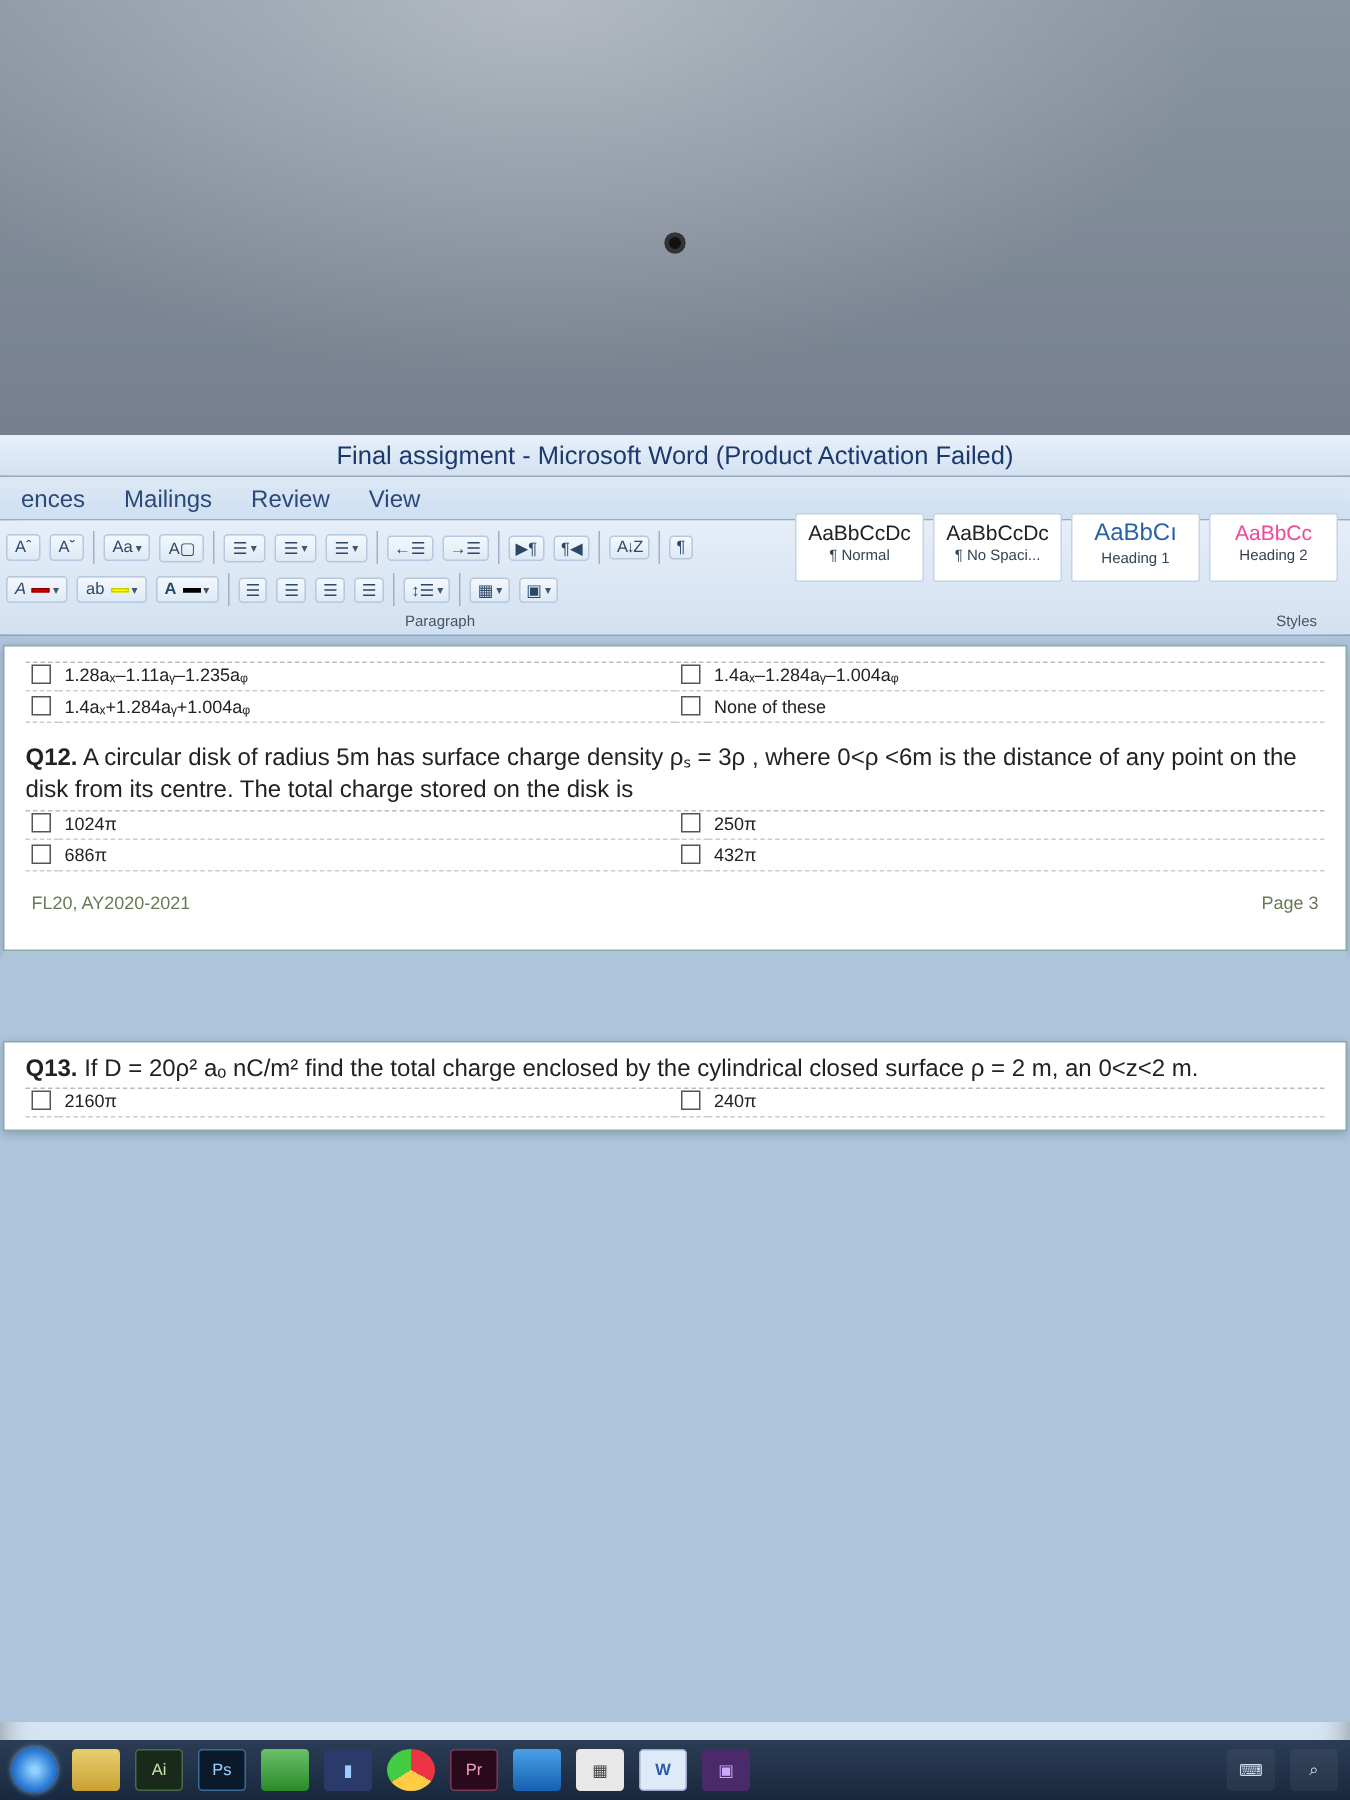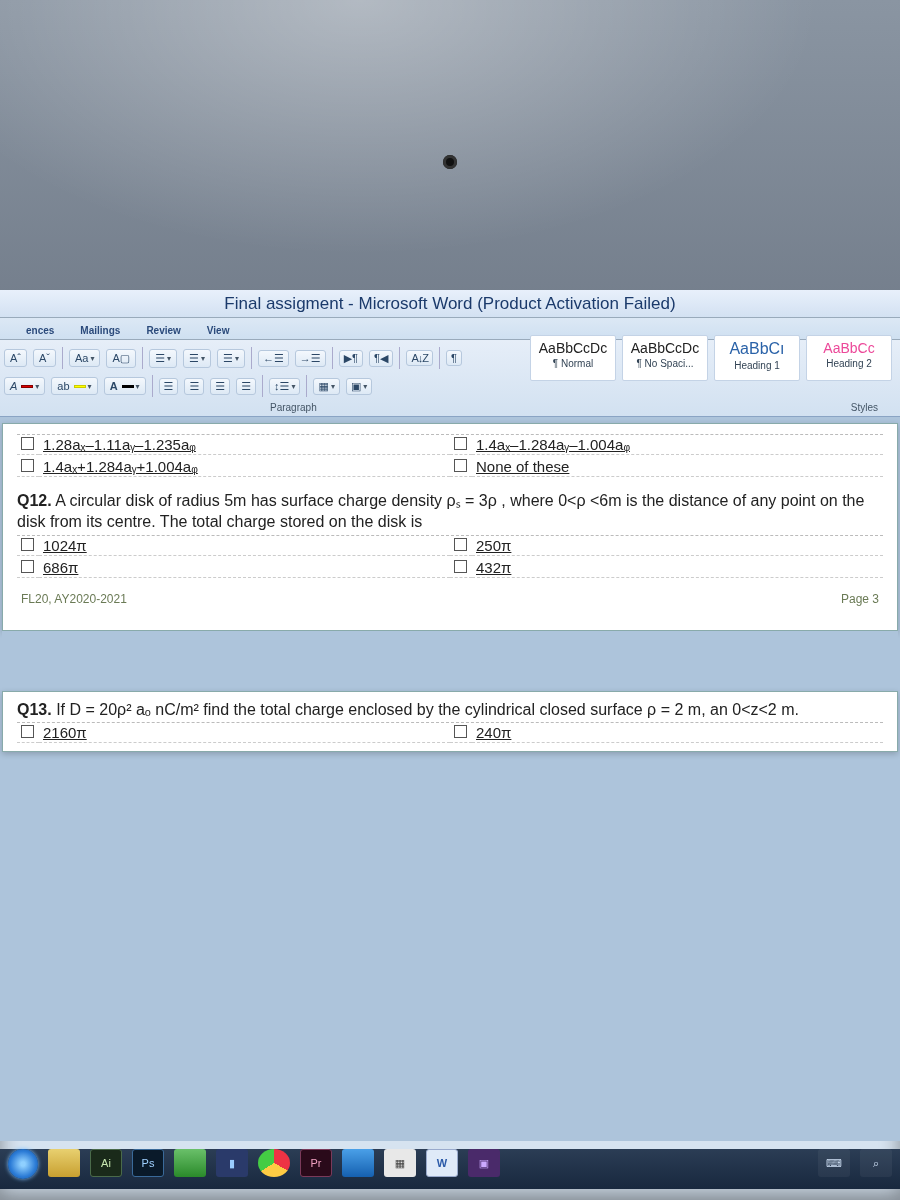--- a/index.html
+++ b/index.html
@@ -2,21 +2,21 @@
 <html><head>
 <meta charset="utf-8">
 <style>
   * { margin:0; padding:0; box-sizing:border-box; font-family: "Segoe UI", Tahoma, sans-serif; }
   body { background:#6a7a8a; width:900px; height:1200px; overflow:hidden; position:relative; }
   .photo-frame { position:absolute; inset:0; background:linear-gradient(180deg,#8a95a2 0%,#6c7684 35%,#5e6876 100%); }
   .glare { position:absolute; top:0; left:0; right:0; height:300px; background:radial-gradient(ellipse at 40% 0%, rgba(255,255,255,0.35), transparent 60%); pointer-events:none; }
   .camera-dot { position:absolute; top:155px; left:50%; width:14px; height:14px; border-radius:50%; background:#111; box-shadow:0 0 0 3px #333 inset; transform:translateX(-50%); }
   .screen { position:absolute; top:290px; left:0; right:0; bottom:0; background:#d6e3f0; box-shadow:0 -8px 20px rgba(0,0,0,0.4) inset; }
   .titlebar { height:28px; line-height:28px; text-align:center; font-size:17px; color:#1b3a6b; background:linear-gradient(#e8f0fb,#d3e1f2); border-bottom:1px solid #9ab; }
-  .tabs { display:flex; gap:18px; padding:4px 6px 0 22px; font-size:10px; color:#2b4a7b; background:linear-gradient(#dce8f5,#cfe0f1); border-bottom:1px solid #9ab;font-weight:bold; }
+  .tabs { display:flex; gap:18px; padding:4px 6px 0 10px; font-size:16px; color:#2b4a7b; background:linear-gradient(#dce8f5,#cfe0f1); border-bottom:1px solid #9ab; }
   .tab { padding:3px 4px; cursor:pointer; }
   .ribbon { background:linear-gradient(#e6eef8,#d2e1f1); border-bottom:1px solid #8aa4c4; padding:4px 4px 0 4px; }
   .ribbon-row { display:flex; align-items:center; gap:6px; height:28px; }
   .rbtn { border:1px solid #b6c8dd; background:linear-gradient(#f4f8fd,#dde9f5); border-radius:3px; padding:2px 5px; font-size:11px; color:#2b4766; cursor:pointer; white-space:nowrap; display:flex; align-items:center; gap:2px; }
   .rbtn.small { padding:1px 4px; }
   .divider { width:1px; height:22px; background:#aac; }
   .dd { font-size:8px; color:#456; }
   .font-color { display:flex; align-items:center; }
   .font-color .bar { display:inline-block; width:12px; height:3px; background:#d00; border:1px solid #800; margin-left:2px; vertical-align:bottom; }
   .hl-color .bar { background:#ff0; border-color:#cc0; }
@@ -27,26 +27,26 @@
   .style-sample.h2 { color:#ec4899; font-size:14px; }
   .style-name { font-size:10px; color:#345; margin-top:2px; }
   .group-labels { display:flex; font-size:10px; color:#456; padding:2px 6px 3px 6px; }
   .group-label { flex:0 0 auto; }
   .group-label.paragraph { margin-left:260px; }
   .group-label.styles { margin-left:auto; margin-right:12px; }
   .page-area { background:#adc4db; padding:6px 2px 0 2px; height:calc(100% - 28px - 24px - 94px - 40px); overflow:hidden; }
   .page { background:#fff; margin:0 auto; width:100%; border:1px solid #8aa; box-shadow:0 2px 6px rgba(0,0,0,0.2); padding:8px 14px 6px 14px; font-family:"Times New Roman",serif; color:#222; }
   .q { font-size:16px; line-height:1.3; }
   .q b { font-weight:bold; }
-  .opts { display:grid; grid-template-columns: 22px 1fr 22px 1fr; row-gap:2px; font-size:15px; margin:2px 0 2px 0; border-top:1px dashed #bbb;text-decoration:underline; }
+  .opts { display:grid; grid-template-columns: 22px 1fr 22px 1fr; row-gap:2px; font-size:12px; margin:2px 0 2px 0; border-top:1px dashed #bbb; }
   .opts .cell { padding:1px 4px; border-bottom:1px dashed #ccc; }
   .chk { display:inline-block; width:13px; height:13px; border:1.5px solid #555; background:#fff; }
   .footer-row { display:flex; justify-content:space-between; font-size:12px; color:#6a7a55; padding:12px 4px 18px 4px; font-family:"Segoe UI",sans-serif; }
   .page-gap { height:60px; background:#adc4db; }
-  .taskbar { position:absolute; bottom:11px; left:0; right:0; height:40px; background:linear-gradient(#2b3d55,#18283e); display:flex; align-items:flex-start; gap:10px; padding:0 8px; }
+  .taskbar { position:absolute; bottom:0; left:0; right:0; height:40px; background:linear-gradient(#2b3d55,#18283e); display:flex; align-items:center; gap:10px; padding:0 8px; }
   .tb-btn { width:32px; height:28px; border-radius:3px; display:flex; align-items:center; justify-content:center; color:#cfe0f5; font-size:11px; background:rgba(255,255,255,0.05); cursor:pointer; }
   .start { background:radial-gradient(circle,#8fd0ff 10%,#2b7bd6 60%,#134a8c); border-radius:50%; width:30px; height:30px; box-shadow:0 0 4px #7fc0ff; }
   .ai { background:#1a2a1a; color:#c8e8b0; border:1px solid #4a6a4a; }
   .ps { background:#0a1a2a; color:#9fd0ff; border:1px solid #3a6a9a; }
   .pr { background:#2a0a1a; color:#f0a0c0; border:1px solid #7a3a5a; }
   .w  { background:#dfeaf8; color:#2b5aa8; border:1px solid #9ac; font-weight:bold; }
   .sortaz { letter-spacing:-1px; }
 </style>
 </head>
 <body>

